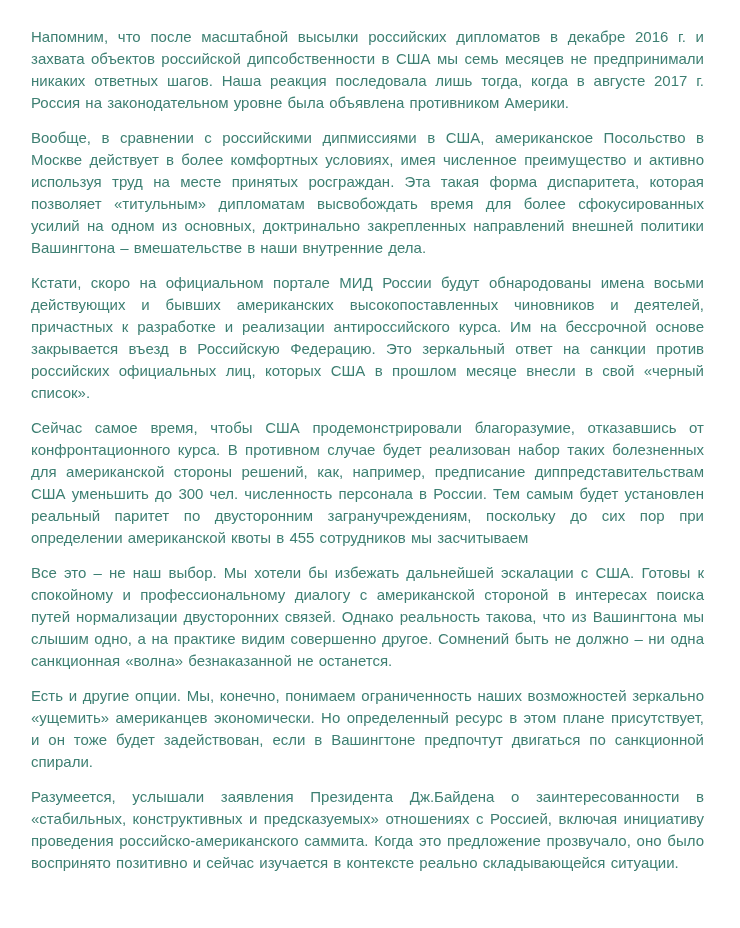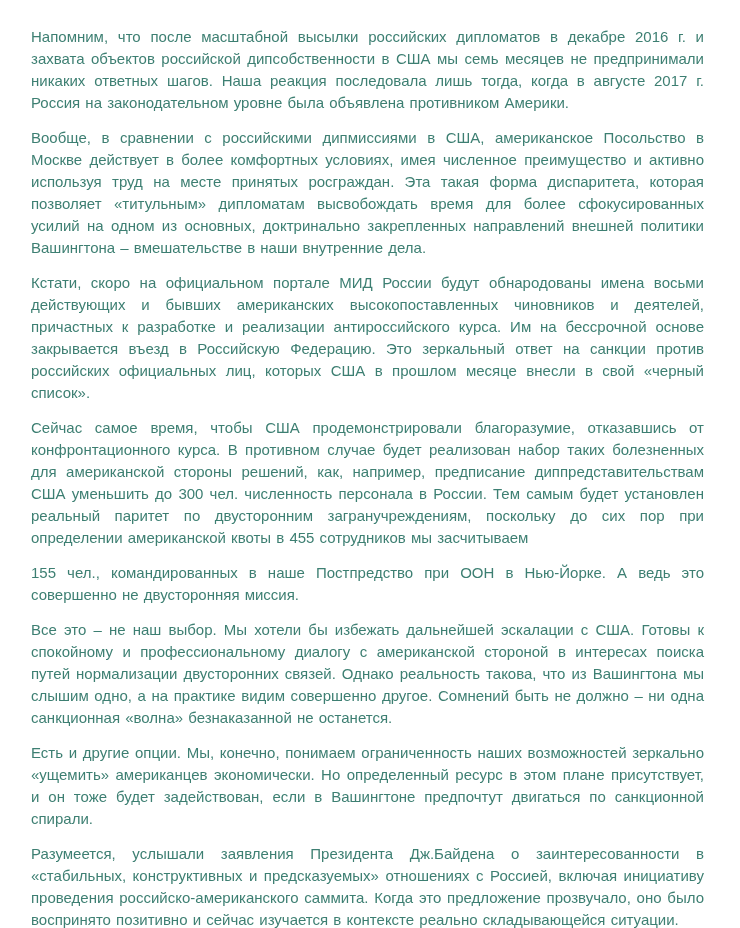--- a/index.html
+++ b/index.html
@@ -27,18 +27,17 @@
   </style>
 </head>
 <body>
 
 <div class="page">
   <div class="article">
     <p>Напомним, что после масштабной высылки российских дипломатов в декабре 2016 г. и захвата объектов российской дипсобственности в США мы семь месяцев не предпринимали никаких ответных шагов. Наша реакция последовала лишь тогда, когда в августе 2017 г. Россия на законодательном уровне была объявлена противником Америки.</p>
     <p>Вообще, в сравнении с российскими дипмиссиями в США, американское Посольство в Москве действует в более комфортных условиях, имея численное преимущество и активно используя труд на месте принятых росграждан. Эта такая форма диспаритета, которая позволяет «титульным» дипломатам высвобождать время для более сфокусированных усилий на одном из основных, доктринально закрепленных направлений внешней политики Вашингтона – вмешательстве в наши внутренние дела.</p>
     <p>Кстати, скоро на официальном портале МИД России будут обнародованы имена восьми действующих и бывших американских высокопоставленных чиновников и деятелей, причастных к разработке и реализации антироссийского курса. Им на бессрочной основе закрывается въезд в Российскую Федерацию. Это зеркальный ответ на санкции против российских официальных лиц, которых США в прошлом месяце внесли в свой «черный список».</p>
     <p>Сейчас самое время, чтобы США продемонстрировали благоразумие, отказавшись от конфронтационного курса. В противном случае будет реализован набор таких болезненных для американской стороны решений, как, например, предписание диппредставительствам США уменьшить до 300 чел. численность персонала в России. Тем самым будет установлен реальный паритет по двусторонним загранучреждениям, поскольку до сих пор при определении американской квоты в 455 сотрудников мы засчитываем</p>
-    <p>155 чел., командированных в наше Постпредство при ООН в Нью-Йорке. А ведь это совершенно не двусторонняя миссия.</p>
     <p>Все это – не наш выбор. Мы хотели бы избежать дальнейшей эскалации с США. Готовы к спокойному и профессиональному диалогу с американской стороной в интересах поиска путей нормализации двусторонних связей. Однако реальность такова, что из Вашингтона мы слышим одно, а на практике видим совершенно другое. Сомнений быть не должно – ни одна санкционная «волна» безнаказанной не останется.</p>
     <p>Есть и другие опции. Мы, конечно, понимаем ограниченность наших возможностей зеркально «ущемить» американцев экономически. Но определенный ресурс в этом плане присутствует, и он тоже будет задействован, если в Вашингтоне предпочтут двигаться по санкционной спирали.</p>
     <p>Разумеется, услышали заявления Президента Дж.Байдена о заинтересованности в «стабильных, конструктивных и предсказуемых» отношениях с Россией, включая инициативу проведения российско-американского саммита. Когда это предложение прозвучало, оно было воспринято позитивно и сейчас изучается в контексте реально складывающейся ситуации.</p>
   </div>
 </div>
 
 </body></html>

